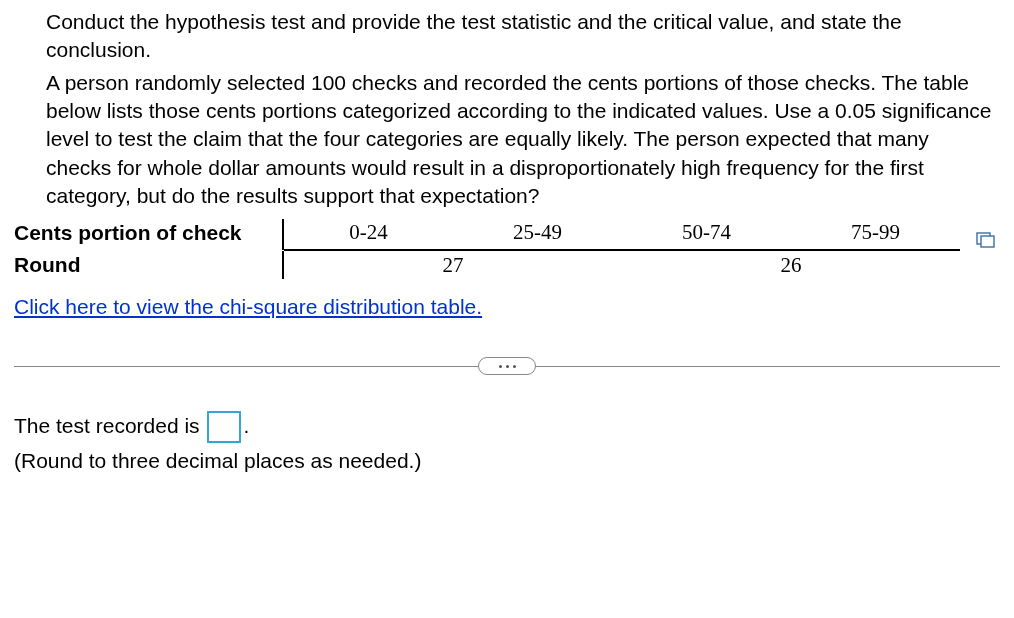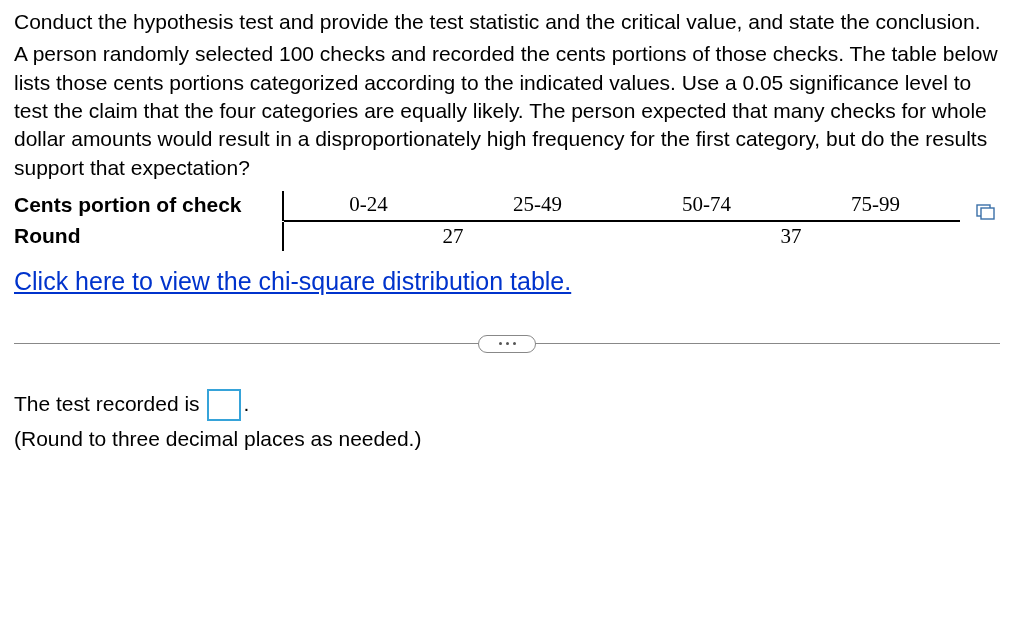--- a/index.html
+++ b/index.html
@@ -6,21 +6,21 @@
   body {
     font-family: Arial, Helvetica, sans-serif;
     font-size: 21px;
     color: #000;
     width: 1014px;
     height: 618px;
     padding: 8px 14px 0 14px;
     line-height: 1.35;
     overflow: hidden;
   }
-  .problem-text p { margin-bottom: 4px; }
+  .problem-text p { margin-bottom: 4px; margin-left: 32px; }
   .data-table {
     display: flex;
     flex-direction: column;
     margin-top: 8px;
     font-size: 21px;
     width: 100%;
   }
   .dt-row { display: flex; align-items: center; }
   .dt-label {
     font-weight: bold;
@@ -37,21 +37,21 @@
     position: absolute;
     right: 18px;
     margin-top: -52px;
     width: 20px; height: 16px;
     cursor: pointer;
   }
   .table-icon svg { width: 100%; height: 100%; }
   .link {
     color: #0033cc;
     text-decoration: underline;
-    font-size: 25px;
+    font-size: 21px;
     display: inline-block;
     margin-top: 14px;
     cursor: pointer;
   }
   .divider-wrap {
     display: flex;
     align-items: center;
     margin: 36px 0;
   }
   .divider-line { flex: 1; height: 1px; background: #888; }
@@ -100,21 +100,21 @@
       <div class="dt-cell">0-24</div>
       <div class="dt-cell">25-49</div>
       <div class="dt-cell">50-74</div>
       <div class="dt-cell">75-99</div>
     </div>
   </div>
   <div class="dt-row">
     <div class="dt-label">Round</div>
     <div class="dt-cells" style="margin-right:40px;">
       <div class="dt-cell">27</div>
-      <div class="dt-cell">37</div>
+      <div class="dt-cell">26</div>
     </div>
   </div>
 </div>
 
 <div class="table-icon">
   <svg viewBox="0 0 20 16">
     <rect x="1" y="1" width="13" height="11" fill="none" stroke="#3a6fa8" stroke-width="1.4"></rect>
     <rect x="5" y="4" width="13" height="11" fill="#fff" stroke="#3a6fa8" stroke-width="1.4"></rect>
   </svg>
 </div>

